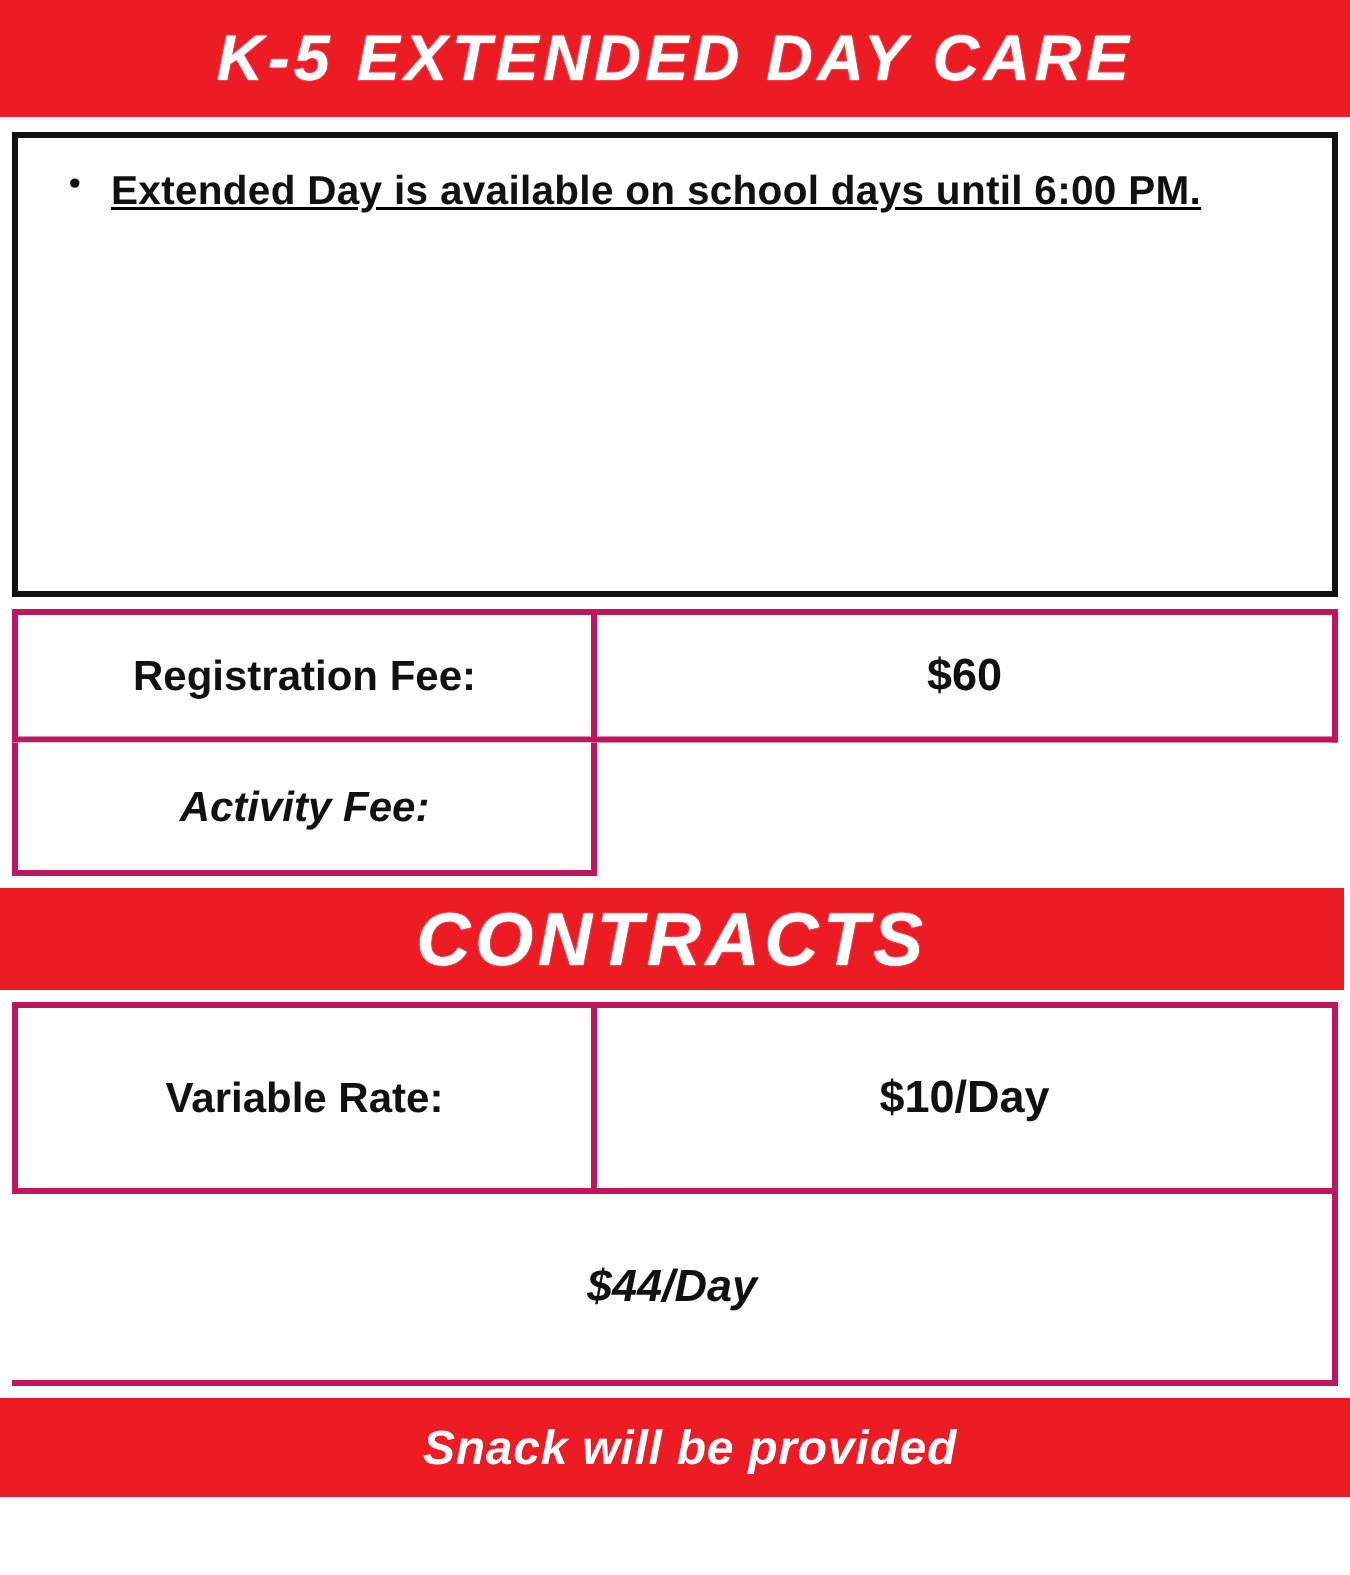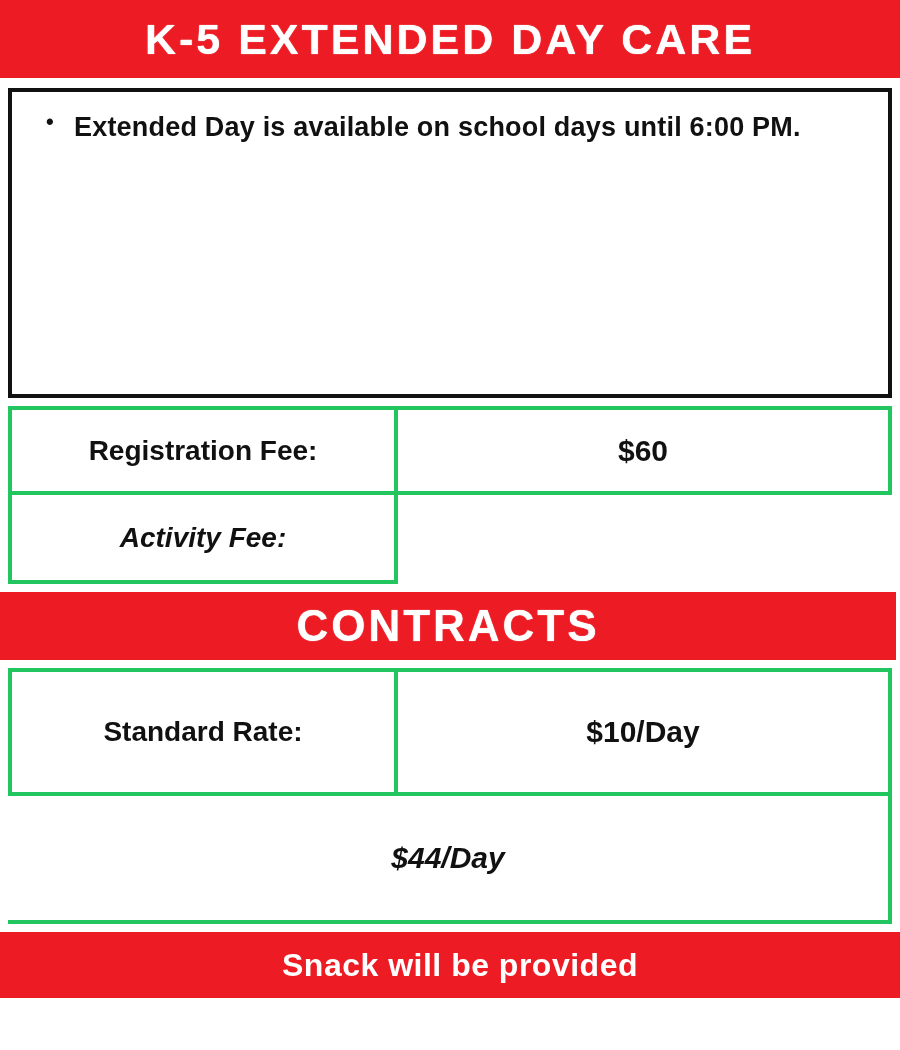--- a/index.html
+++ b/index.html
@@ -25,51 +25,53 @@
   .banner {
     background: #ed1c24;
     color: #ffffff;
     text-align: center;
     font-weight: bold;
     letter-spacing: 2px;
     display: flex;
     align-items: center;
     justify-content: center;
     box-sizing: border-box;
+    font-style: italic;
   }
   .banner-title {
     height: 78px;
     font-size: 43px;
     letter-spacing: 3px;
     margin: 0 0 10px 0;
     text-shadow: 0 0 1px #ffffff;
   }
   .banner-contracts {
     height: 68px;
-    font-size: 44px;
+    font-size: 50px;
     letter-spacing: 3px;
     margin: 8px 4px 6px 0;
     text-shadow: 0 0 1px #ffffff;
   }
   .banner-footer {
     height: 66px;
     font-size: 32px;
     letter-spacing: 0.5px;
     margin: 8px 0 0 0;
     padding-left: 20px;
   }
 
   
   .notes-box {
     margin: 0 8px;
     border: 4px solid #111111;
     background: #ffffff;
     box-sizing: border-box;
     padding: 18px 26px 20px 26px;
     height: 310px;
+    text-decoration: underline;
   }
   .notes-list {
     margin: 0;
     padding: 0 0 0 36px;
     list-style: none;
   }
   .notes-list li {
     position: relative;
     font-size: 27px;
     font-weight: bold;
@@ -90,21 +92,21 @@
   
   .table {
     margin: 8px 8px 0 8px;
     box-sizing: border-box;
   }
   .row {
     display: flex;
     box-sizing: border-box;
   }
   .cell {
-    border: 4px solid #22c55e;
+    border: 4px solid #be185d;
     box-sizing: border-box;
     display: flex;
     align-items: center;
     justify-content: center;
     font-weight: bold;
     color: #111111;
     background: #ffffff;
     text-align: center;
   }
   .cell-label {
@@ -146,21 +148,21 @@
     </div>
     <div class="row">
       <div class="cell cell-label">Activity Fee:</div>
     </div>
   </div>
 
   <div class="banner banner-contracts">CONTRACTS</div>
 
   <div class="table contracts">
     <div class="row">
-      <div class="cell cell-label">Standard Rate:</div>
+      <div class="cell cell-label">Variable Rate:</div>
       <div class="cell cell-value">$10/Day</div>
     </div>
     <div class="row">
       <div class="cell cell-value">$44/Day</div>
     </div>
   </div>
 
   <div class="banner banner-footer">Snack will be provided</div>
 
 </div>

